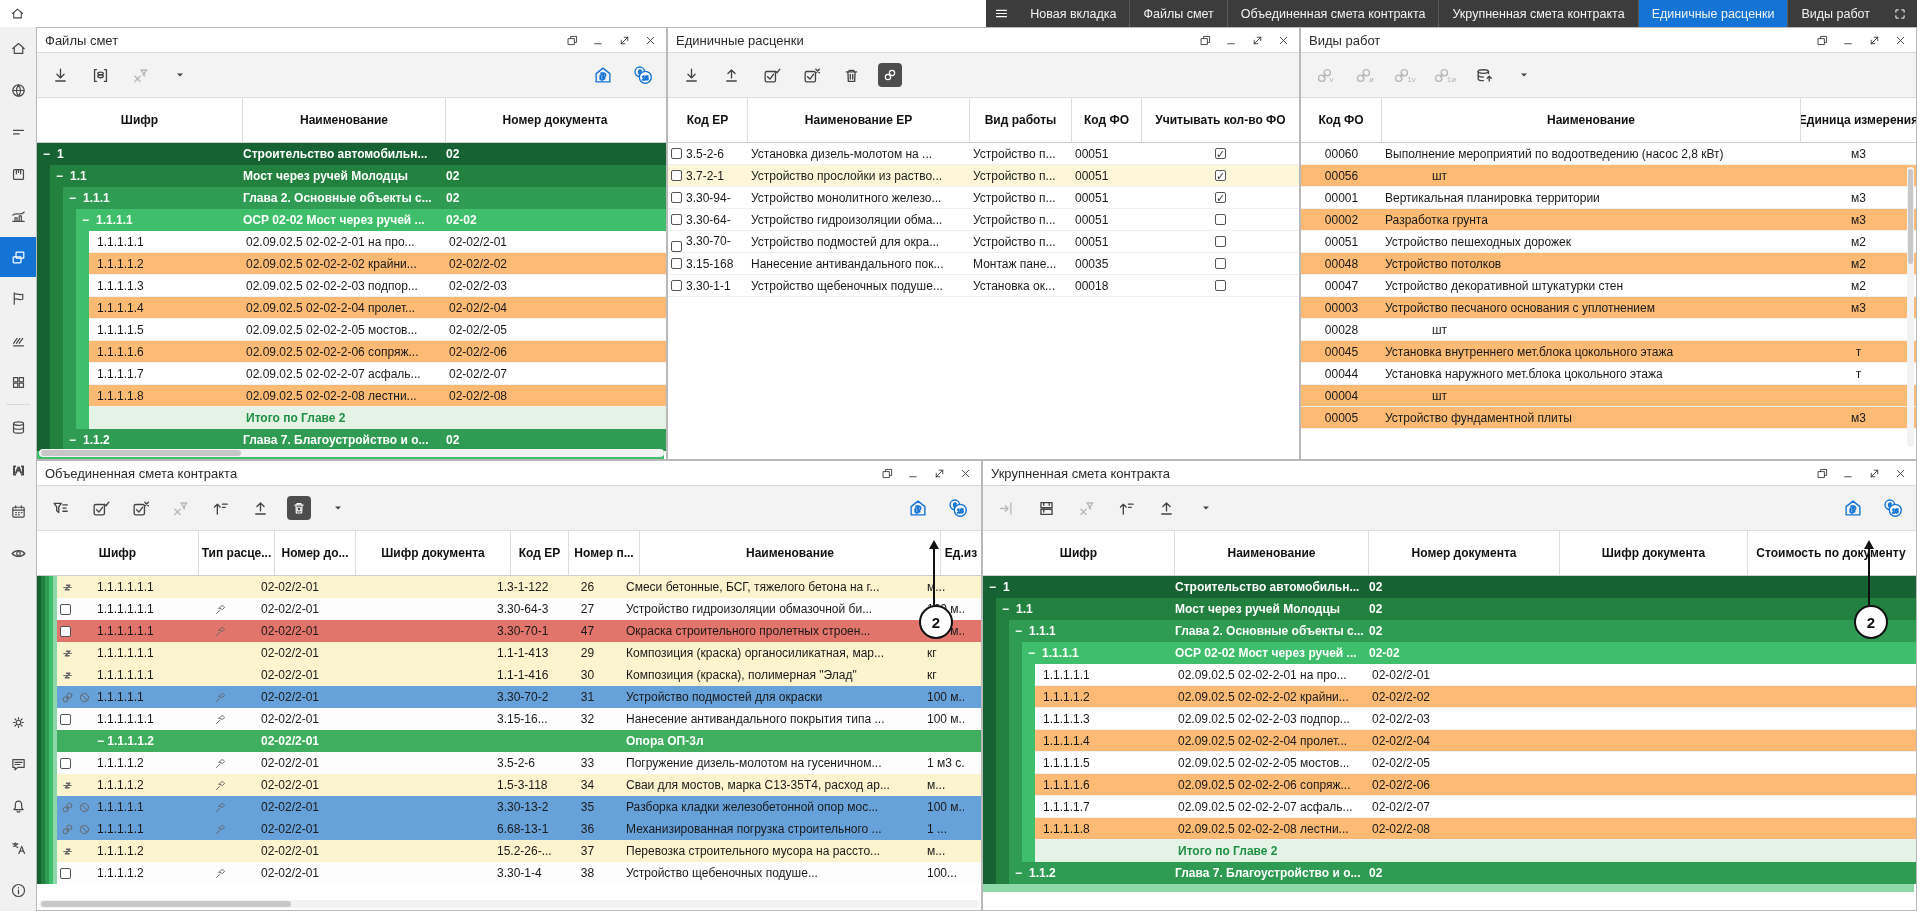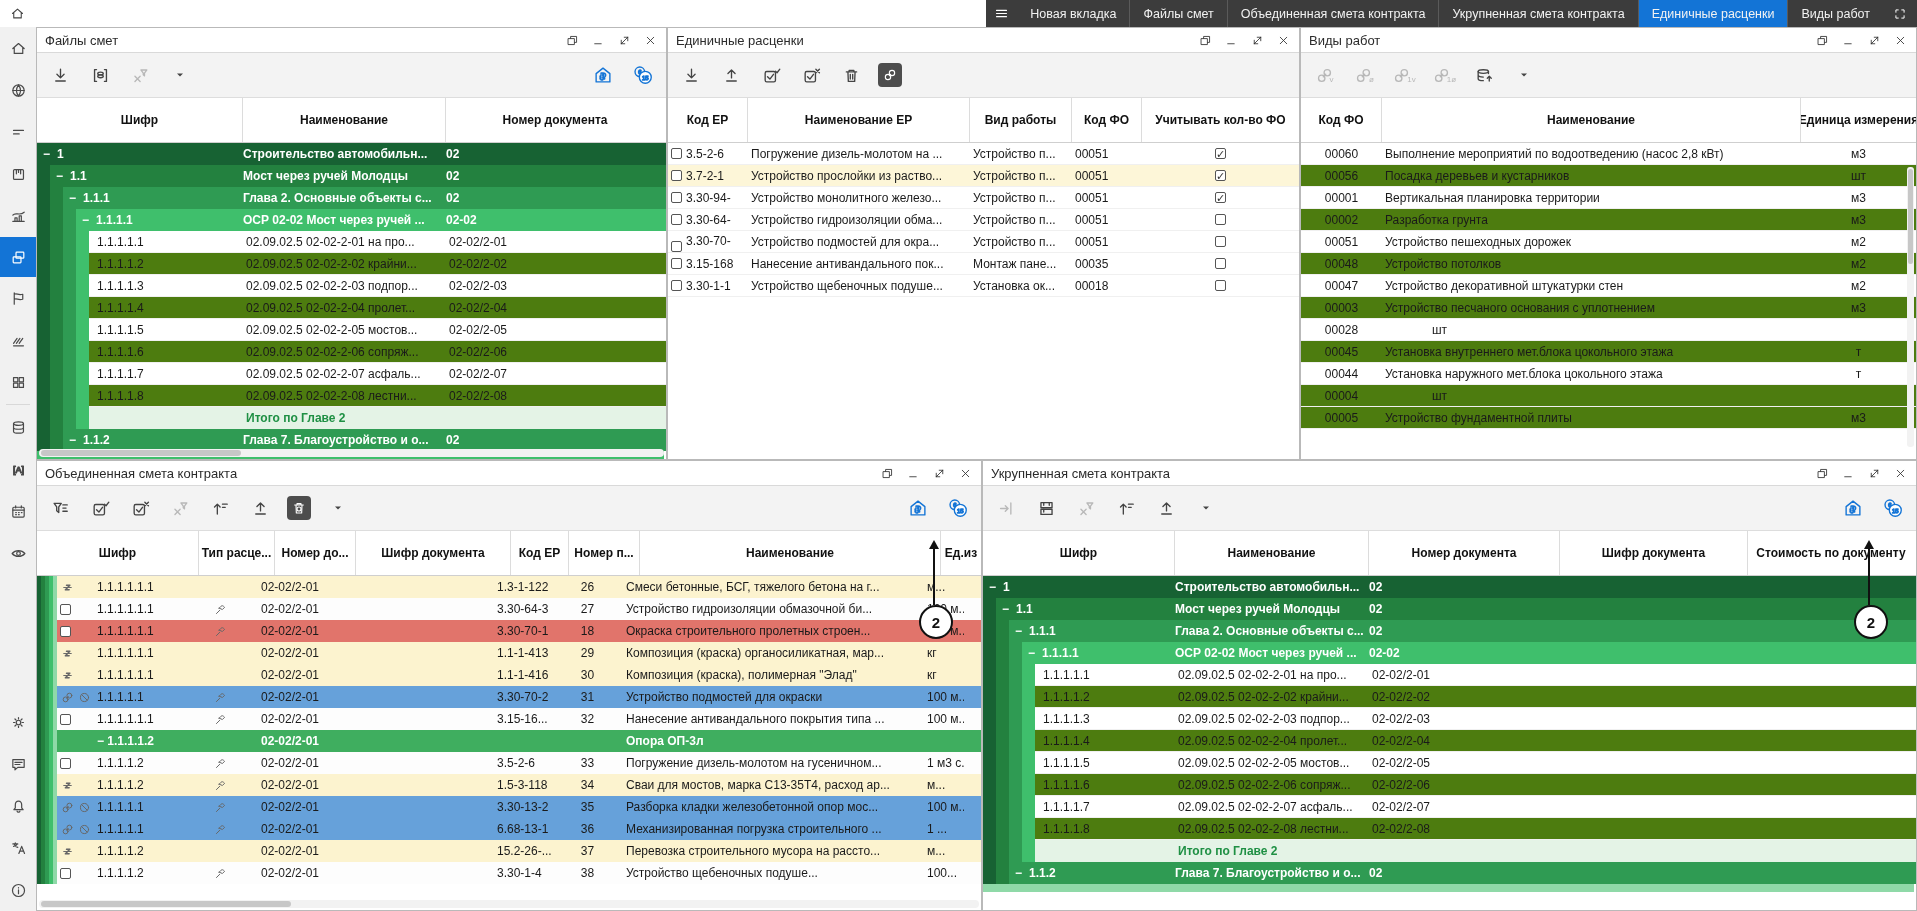--- a/index.html
+++ b/index.html
@@ -45,21 +45,21 @@
   .tbi.blue svg.ic{width:22px;height:22px;stroke-width:1.5;}
   .tbi.small svg.ic{width:12px;height:12px;}
   
   .tbl{position:relative;}
   .thead{display:flex;border-bottom:1px solid #cfcfcf;background:#fff;}
   .th{display:flex;align-items:center;justify-content:center;font-weight:bold;font-size:12px;color:#111;
       border-right:1px solid #dcdcdc;box-sizing:border-box;height:44px;overflow:hidden;white-space:nowrap;text-align:center;}
   .th:last-child{border-right:none;}
   .trow{display:flex;height:22px;line-height:22px;white-space:nowrap;box-sizing:border-box;}
   .td{overflow:hidden;box-sizing:border-box;padding:0 3px;white-space:nowrap;}
-  .trow.alt{background:#4d7c0f;}
+  .trow.alt{background:#fdba74;}
   .trow.leafrow{border-bottom:1px solid #f0f0f0;}
   
   .bands{display:flex;height:22px;flex:none;}
   .band{height:22px;flex:none;}
   .g1{background:#176233;} .g2{background:#23813f;} .g3{background:#2f9b53;} .g4{background:#3fbf6c;} .g5{background:#8fd9a8;}
   .trow.grp{color:#fff;font-weight:bold;}
   .trow.grp .dash{margin:0 4px 0 6px;}
   .trow.total{background:#e4f3e6;color:#1f9044;font-weight:bold;}
   .code{padding-left:8px;}
   
@@ -667,21 +667,21 @@
   <div class="tbl">
       <div class="thead">
         <div class="th" style="width:80px">Код ЕР</div>
         <div class="th" style="width:222px">Наименование ЕР</div>
         <div class="th" style="width:102px">Вид работы</div>
         <div class="th" style="width:70px">Код ФО</div>
         <div class="th" style="width:157px">Учитывать кол-во ФО</div>
       </div>
       <div class="trow leafrow">
         <span class="td" style="width:80px;display:flex;align-items:center;gap:4px"><span class="cb"></span>3.5-2-6</span>
-        <span class="td" style="width:222px">Погружение дизель-молотом на ...</span>
+        <span class="td" style="width:222px">Установка дизель-молотом на ...</span>
         <span class="td" style="width:102px">Устройство п...</span>
         <span class="td" style="width:70px">00051</span>
         <span class="td ccell" style="width:157px">
           <span class="cb on"></span>
         </span>
       </div>
       <div class="trow leafrow hl">
         <span class="td" style="width:80px;display:flex;align-items:center;gap:4px"><span class="cb"></span>3.7-2-1</span>
         <span class="td" style="width:222px">Устройство прослойки из раство...</span>
         <span class="td" style="width:102px">Устройство п...</span>
@@ -807,21 +807,20 @@
         <div class="th" style="width:419px">Наименование</div>
         <div class="th" style="width:115px">Единица измерения</div>
       </div>
       <div class="trow leafrow ">
         <span class="td" style="width:81px;text-align:center">00060</span>
         <span class="td" style="width:419px">Выполнение мероприятий по водоотведению (насос 2,8 кВт)</span>
         <span class="td" style="width:115px;text-align:center">м3</span>
       </div>
       <div class="trow leafrow alt">
         <span class="td" style="width:81px;text-align:center">00056</span>
-        <span class="td" style="width:419px">Посадка деревьев и кустарников</span>
         <span class="td" style="width:115px;text-align:center">шт</span>
       </div>
       <div class="trow leafrow ">
         <span class="td" style="width:81px;text-align:center">00001</span>
         <span class="td" style="width:419px">Вертикальная планировка территории</span>
         <span class="td" style="width:115px;text-align:center">м3</span>
       </div>
       <div class="trow leafrow alt">
         <span class="td" style="width:81px;text-align:center">00002</span>
         <span class="td" style="width:419px">Разработка грунта</span>
@@ -1031,21 +1030,21 @@
         <span class="td ccell" style="width:76px">
           <span class="rowico">
             <svg class="ic">
               <use href="#s-hammer"></use>
             </svg>
           </span>
         </span>
         <span class="td" style="width:81px">02-02/2-01</span>
         <span class="td" style="width:155px"></span>
         <span class="td" style="width:58px">3.30-70-1</span>
-        <span class="td" style="width:71px;text-align:center">18</span>
+        <span class="td" style="width:71px;text-align:center">47</span>
         <span class="td" style="width:301px">Окраска строительного пролетных строен...</span>
         <span class="td" style="width:40px">100 м...</span>
       </div>
       <div class="trow bg-y">
         <span class="bands">
           <span class="band g1" style="width:4px"></span>
           <span class="band g2" style="width:4px"></span>
           <span class="band g3" style="width:4px"></span>
           <span class="band g4" style="width:4px"></span>
           <span class="band g5" style="width:4px"></span>

